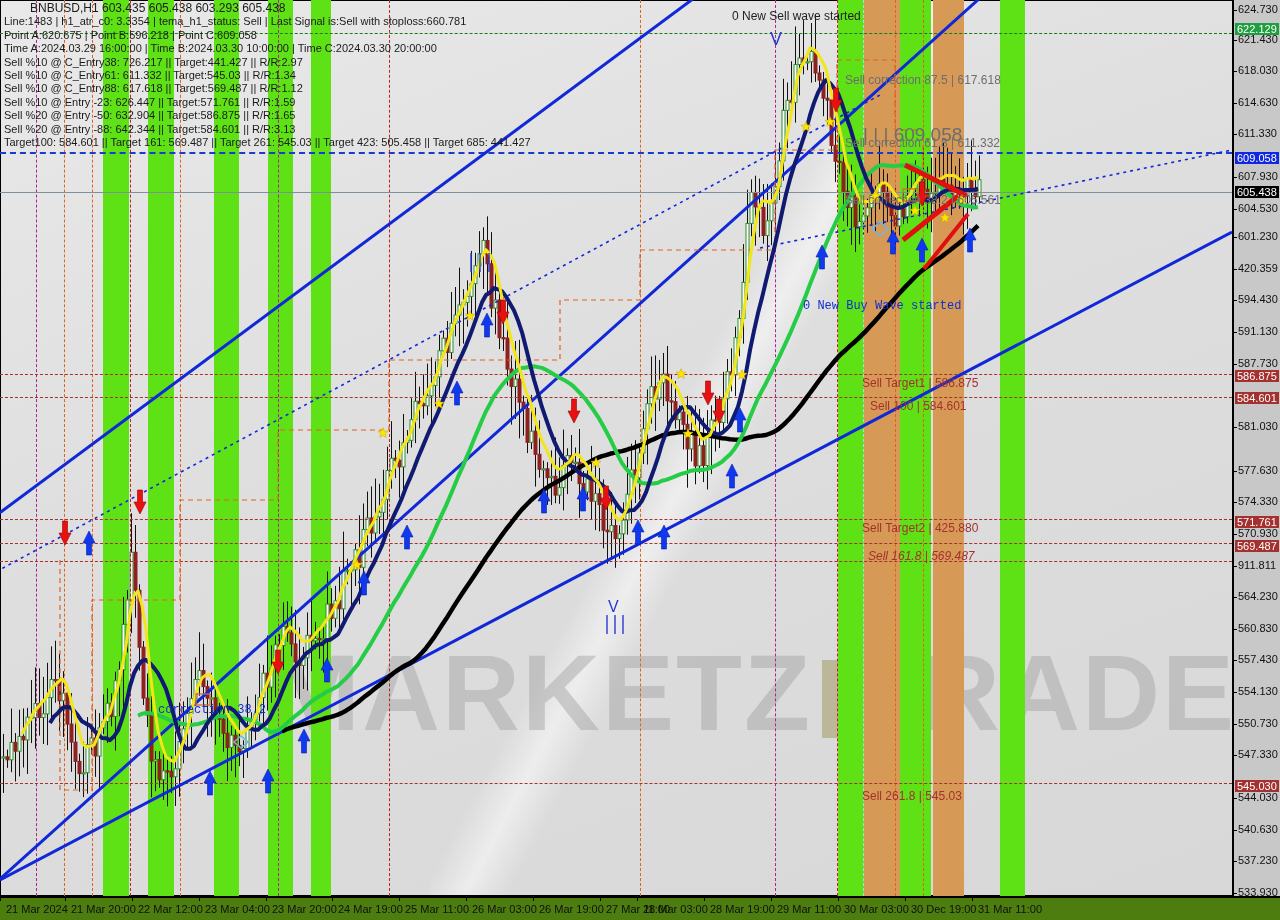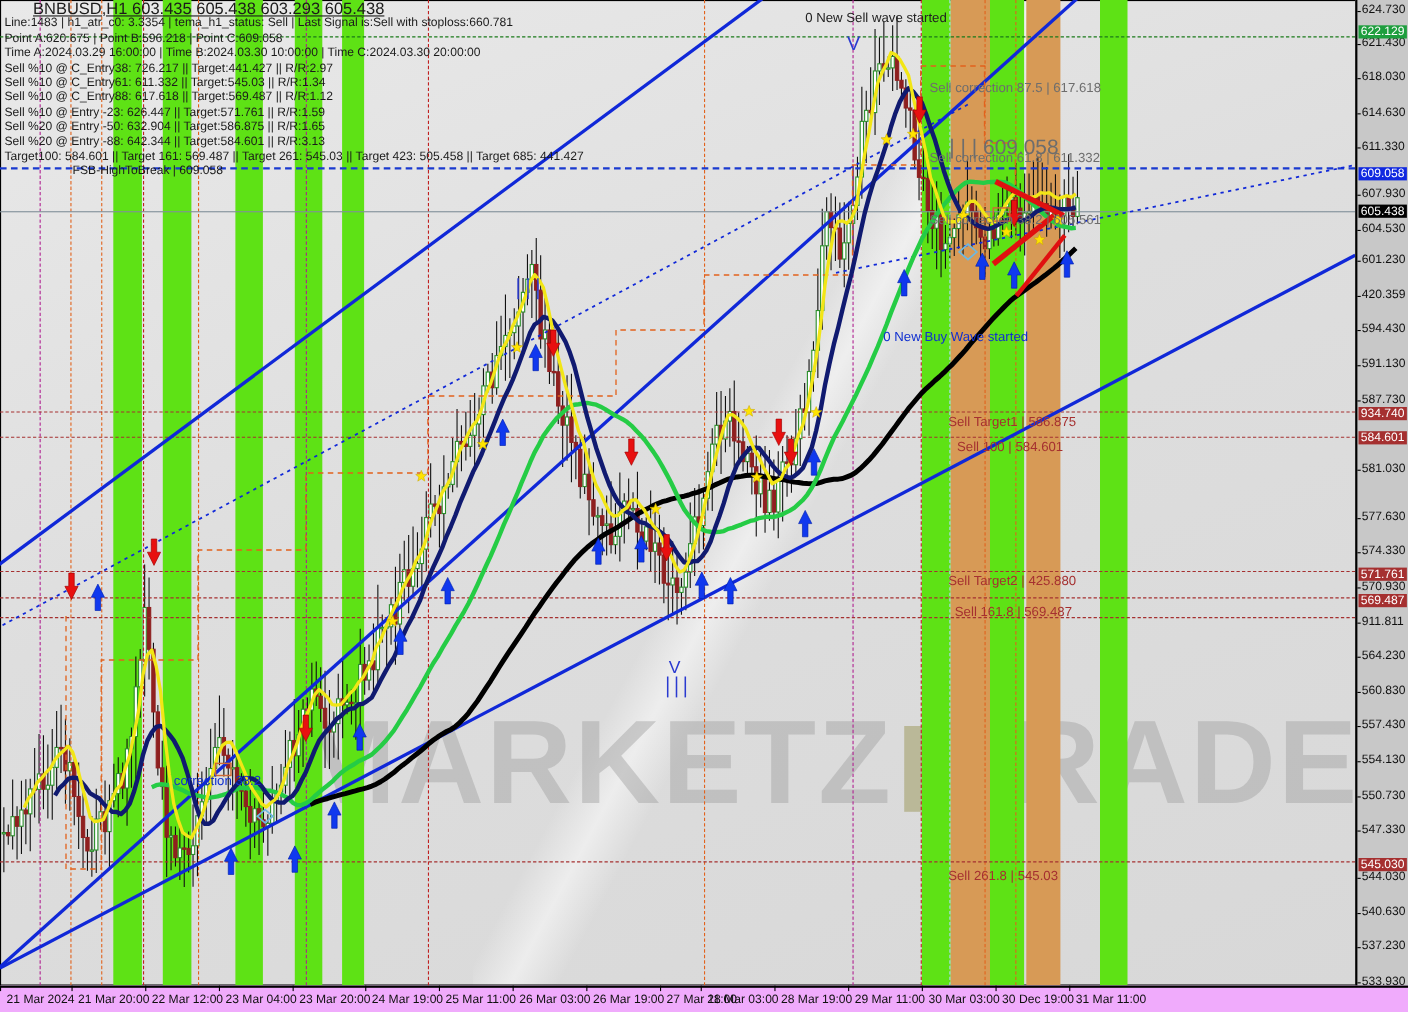--- a/index.html
+++ b/index.html
@@ -53,28 +53,28 @@
   }
   
   #header {
     position: absolute; left: 4px; top: 2px;
     font-size: 11px; line-height: 13.4px;
     color: #1b1b1b;
     white-space: nowrap;
     z-index: 40;
   }
   #header .ln { height: 13.4px; }
-  #header .sym { padding-left: 26px; font-size: 15px; text-decoration: underline; }
+  #header .sym { padding-left: 26px; font-size: 12px; }
   #header .fsb { padding-left: 62px; }
   
   .anno { position: absolute; font-size: 12px; white-space: nowrap; z-index: 38; }
   .anno.dark  { color: #222; }
   .anno.gray  { color: #6d6d6d; }
   .anno.red   { color: #a53030; }
-  .anno.blue  { color: #1030d0; }
+  .anno.blue  { color: #1030d0; font-family: Liberation Mono, monospace; }
   .anno.big   { font-size: 19px; color:#6d6d6d; }
   
   .hline { position:absolute; left:0; width:1232px; height:0; z-index: 30; }
   .hl-greendash { border-top: 1px dashed #1a7a1a; }
   .hl-bluedash  { border-top: 2px dashed #1a3ad0; }
   .hl-gray      { border-top: 1px solid #80909a; }
   .hl-reddash   { border-top: 1px dashed #a53030; }
   
   .vline { position:absolute; top:0; height:896px; width:0; z-index:29; }
   .vl-magenta { border-left: 1px dashed #b02090; }
@@ -106,21 +106,21 @@
     z-index: 3;
   }
   .ptag.green { background: #1e9e3e; }
   .ptag.blue  { background: #1028e0; }
   .ptag.black { background: #000; }
   .ptag.red   { background: #a53030; }
   
   #time-axis {
     position: absolute; left: 0; top: 896px;
     width: 1280px; height: 24px;
-    background: #f0abfc;
+    background: #4d7c0f;
     border-top: 2px solid #000;
     z-index: 50;
   }
   .ttick {
     position: absolute; top: 5px;
     font-size: 11px; color: #101010;
     white-space: nowrap;
   }
   .ttick::before {
     content:""; position:absolute; left:-6px; top:-7px;
@@ -761,34 +761,33 @@
           <div class="ln">Point A:620.675 | Point B:596.218 | Point C:609.058</div>
           <div class="ln">Time A:2024.03.29 16:00:00 | Time B:2024.03.30 10:00:00 | Time C:2024.03.30 20:00:00</div>
           <div class="ln">Sell %10 @ C_Entry38: 726.217 || Target:441.427 || R/R:2.97</div>
           <div class="ln">Sell %10 @ C_Entry61: 611.332 || Target:545.03 || R/R:1.34</div>
           <div class="ln">Sell %10 @ C_Entry88: 617.618 || Target:569.487 || R/R:1.12</div>
           <div class="ln">Sell %10 @ Entry -23: 626.447 || Target:571.761 || R/R:1.59</div>
           <div class="ln">Sell %20 @ Entry -50: 632.904 || Target:586.875 || R/R:1.65</div>
           <div class="ln">Sell %20 @ Entry -88: 642.344 || Target:584.601 || R/R:3.13</div>
           <div class="ln">Target100: 584.601 || Target 161: 569.487 || Target 261: 545.03 || Target 423: 505.458 || Target 685: 441.427</div>
         </div>
-      <div class="ln fsb">FSB-HighToBreak | 609.058</div>
     </div>
 
     <div id="annos">
         <div class="anno dark" style="left: 732px; top: 9px;">0 New Sell wave started</div>
         <div class="anno gray" style="left: 845px; top: 73px;">Sell correction 87.5 | 617.618</div>
         <div class="anno big" style="left: 863px; top: 124px;">| | | 609.058</div>
         <div class="anno gray" style="left: 845px; top: 136px;">Sell correction 61.8 | 611.332</div>
         <div class="anno gray" style="left: 845px; top: 193px;">Sell correction 38.2 | 605.561</div>
         <div class="anno blue" style="left: 803px; top: 299px;">0 New Buy Wave started</div>
         <div class="anno red" style="left: 862px; top: 376px;">Sell Target1 | 586.875</div>
         <div class="anno red" style="left: 870px; top: 399px;">Sell 100 | 584.601</div>
         <div class="anno red" style="left: 862px; top: 521px;">Sell Target2 | 425.880</div>
-        <div class="anno red" style="left: 868px; top: 549px;">Sell 161.8 | 569.487</div>
+        <div class="anno red" style="left: 868px; top: 549px; font-style: italic;">Sell 161.8 | 569.487</div>
         <div class="anno red" style="left: 862px; top: 789px;">Sell  261.8 | 545.03</div>
         <div class="anno blue" style="left: 158px; top: 703px;">correction 38.2</div>
       </div>
 
     <div id="plotborder"></div>
   </div>
 
   <div id="price-axis">
       <div class="ptick" style="top:3px">624.730</div>
       <div class="ptick" style="top:33px">621.430</div>
@@ -813,21 +812,21 @@
       <div class="ptick" style="top:685px">554.130</div>
       <div class="ptick" style="top:717px">550.730</div>
       <div class="ptick" style="top:748px">547.330</div>
       <div class="ptick" style="top:791px">544.030</div>
       <div class="ptick" style="top:823px">540.630</div>
       <div class="ptick" style="top:854px">537.230</div>
       <div class="ptick" style="top:886px">533.930</div>
       <div class="ptag green" style="top:23px">622.129</div>
       <div class="ptag blue" style="top:152px">609.058</div>
       <div class="ptag black" style="top:186px">605.438</div>
-      <div class="ptag red" style="top:370px">934.740</div>
+      <div class="ptag red" style="top:370px">586.875</div>
       <div class="ptag red" style="top:392px">584.601</div>
       <div class="ptag red" style="top:516px">571.761</div>
       <div class="ptag red" style="top:540px">569.487</div>
       <div class="ptag red" style="top:780px">545.030</div>
     </div>
 
   <div id="time-axis">
       <div class="ttick" style="left:6px">21 Mar 2024</div>
       <div class="ttick" style="left:71px">21 Mar 20:00</div>
       <div class="ttick" style="left:138px">22 Mar 12:00</div>

